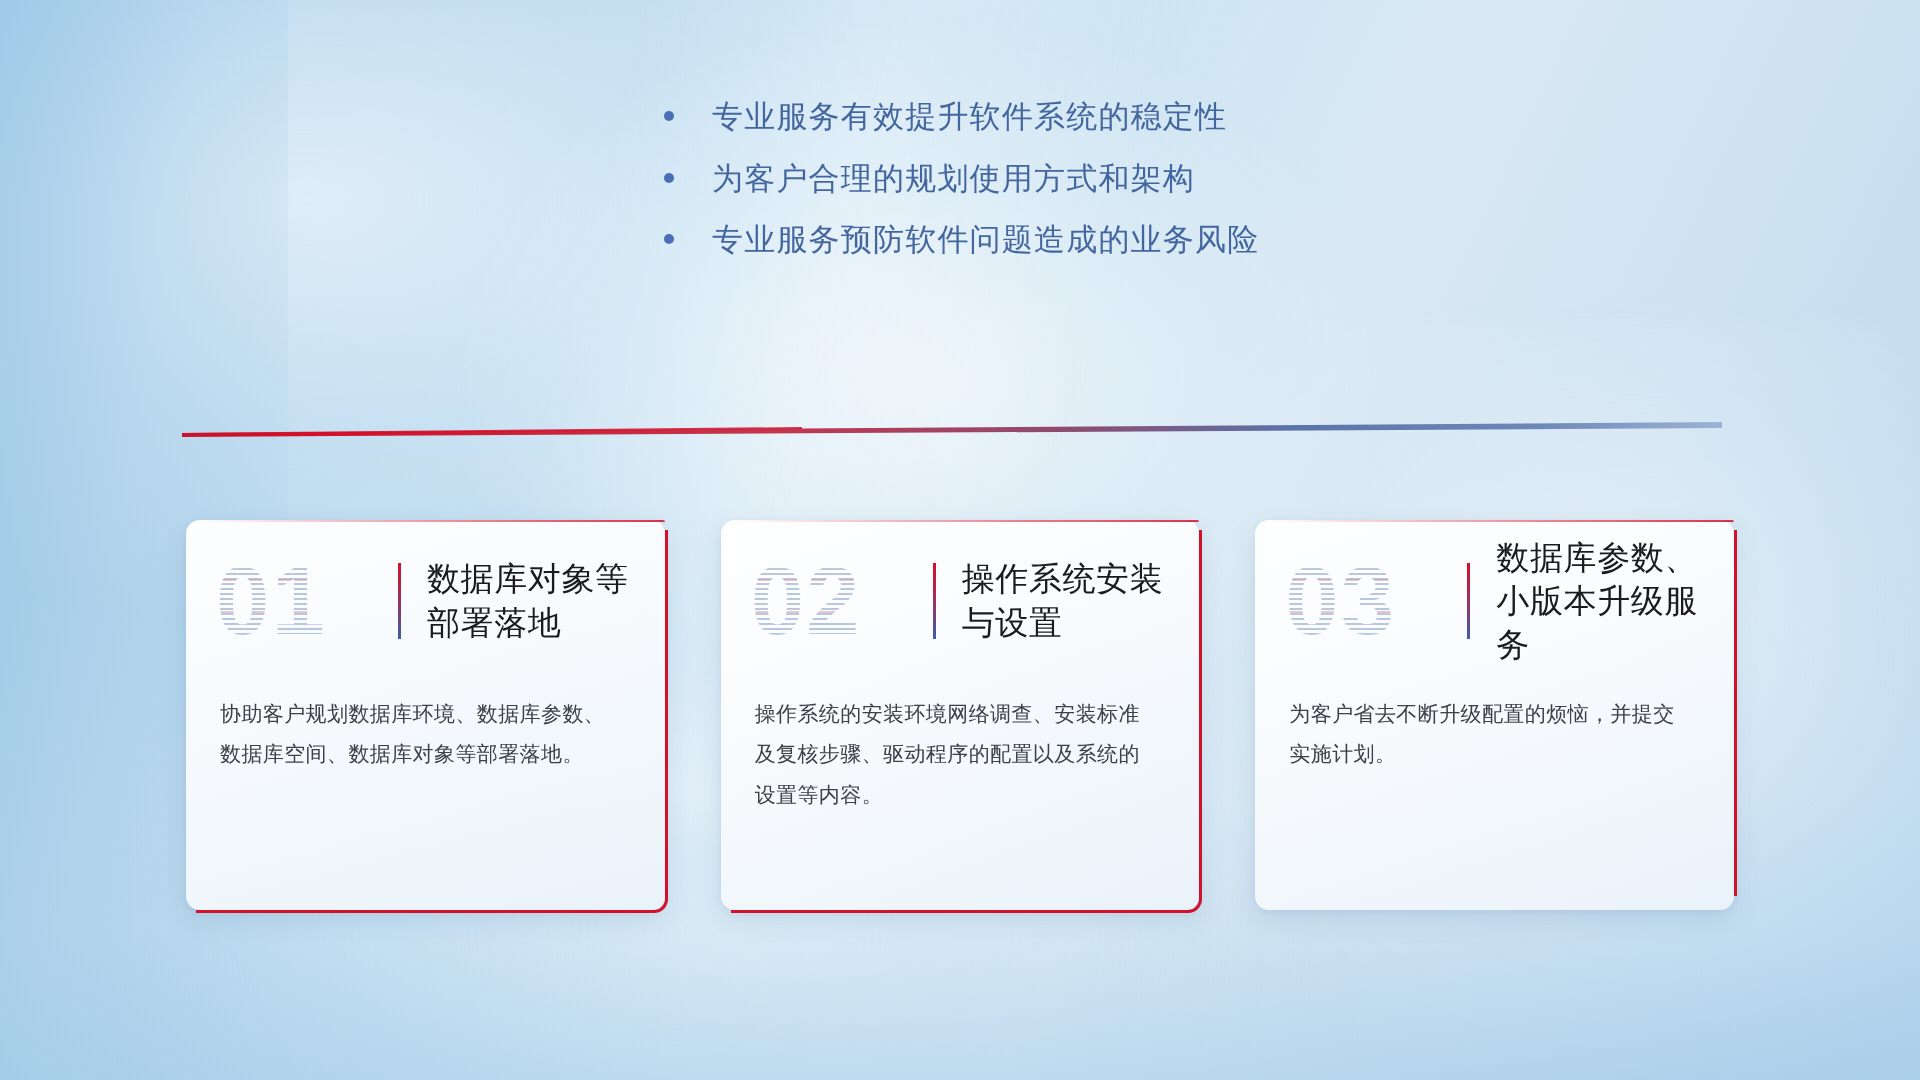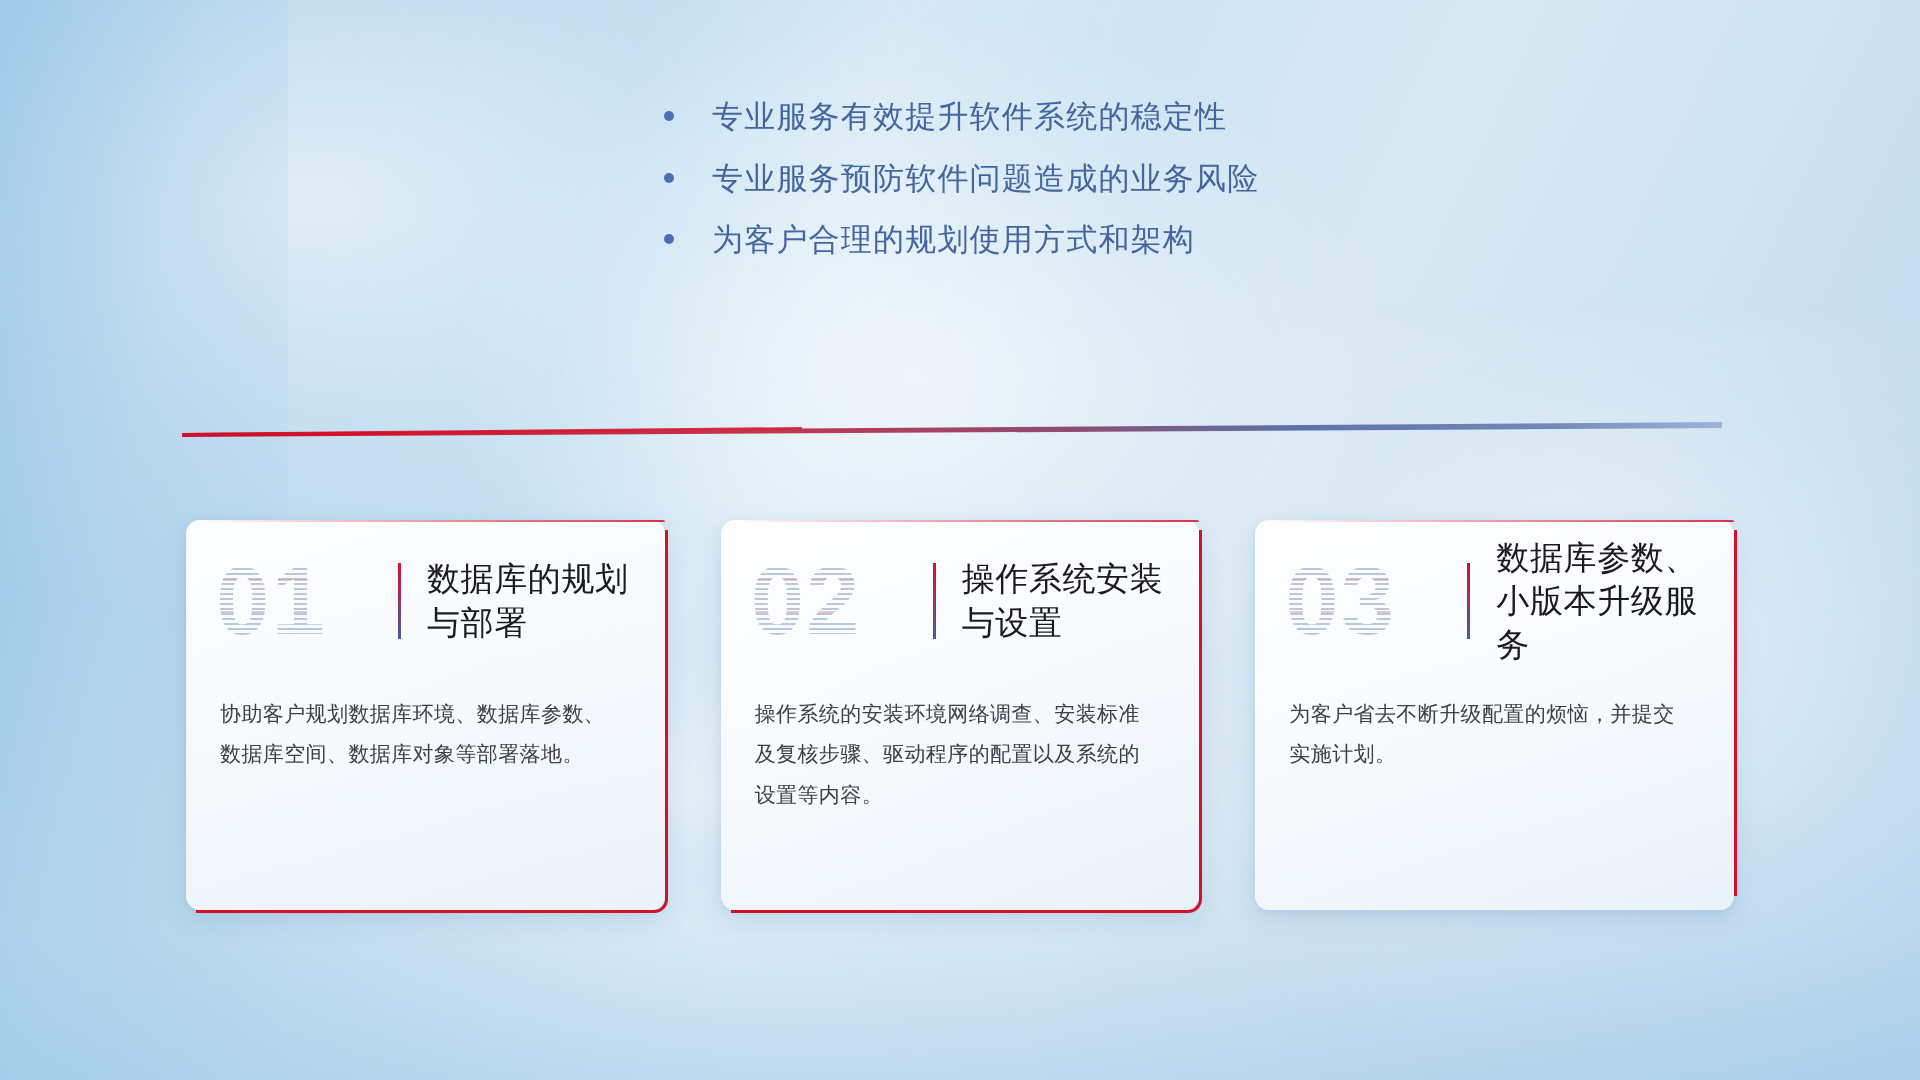--- a/index.html
+++ b/index.html
@@ -307,25 +307,25 @@
   <div class="bg-streak"></div>
   <div class="bg-noise"></div>
 
   <div class="bullets">
     <div class="bullet-row">
       <span class="bullet-dot"></span>
       <span class="bullet-text">专业服务有效提升软件系统的稳定性</span>
     </div>
     <div class="bullet-row">
       <span class="bullet-dot"></span>
-      <span class="bullet-text">专业服务预防软件问题造成的业务风险</span>
+      <span class="bullet-text">为客户合理的规划使用方式和架构</span>
     </div>
     <div class="bullet-row">
       <span class="bullet-dot"></span>
-      <span class="bullet-text">为客户合理的规划使用方式和架构</span>
+      <span class="bullet-text">专业服务预防软件问题造成的业务风险</span>
     </div>
   </div>
 
   <div class="divider-wrap">
     <svg viewBox="0 0 1540 22" preserveAspectRatio="none" aria-hidden="true">
       <defs>
         <linearGradient id="divGrad" x1="0" y1="0" x2="1" y2="0">
           <stop offset="0%" stop-color="#c7122c"></stop>
           <stop offset="10%" stop-color="#d4112a"></stop>
           <stop offset="38%" stop-color="#c4364e"></stop>
@@ -343,21 +343,21 @@
   <div class="cards">
 
     <div class="card accent">
       <div class="card-top-hairline"></div>
       <div class="card-head">
         <div class="card-number">
           <span>01</span>
           <span class="num-tint">01</span>
         </div>
         <div class="card-divider"></div>
-        <div class="card-title">数据库的规划与部署</div>
+        <div class="card-title">数据库对象等部署落地</div>
       </div>
       <div class="card-body">协助客户规划数据库环境、数据库参数、数据库空间、数据库对象等部署落地。</div>
     </div>
 
     <div class="card accent">
       <div class="card-top-hairline"></div>
       <div class="card-head">
         <div class="card-number">
           <span>02</span>
           <span class="num-tint">02</span>

